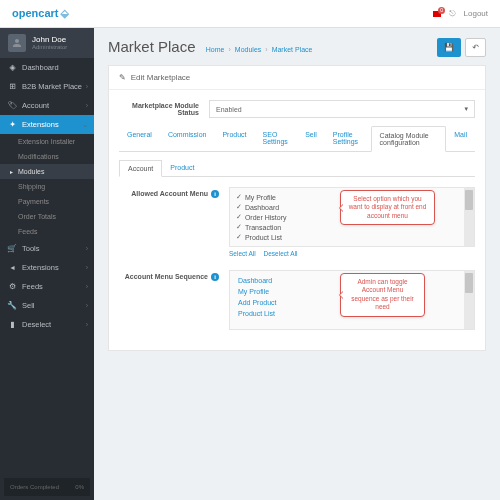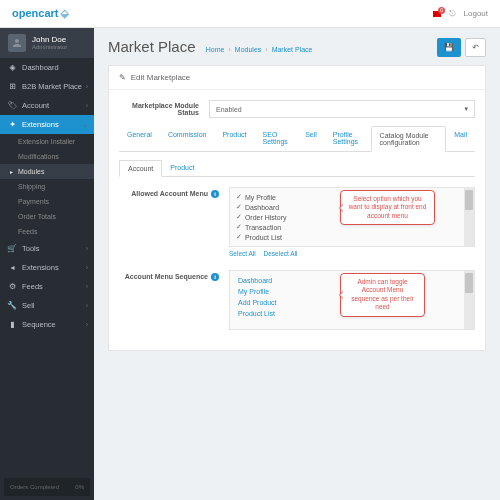--- a/index.html
+++ b/index.html
@@ -135,21 +135,21 @@
           <span>Feeds</span>
           <span class="chev">›</span>
         </div>
       <div class="nav-item">
           <span class="nav-icon">🔧</span>
           <span>Sell</span>
           <span class="chev">›</span>
         </div>
       <div class="nav-item">
           <span class="nav-icon">▮</span>
-          <span>Sequence</span>
+          <span>Deselect</span>
           <span class="chev">›</span>
         </div>
     </div>
     <div class="orders-box">
       <span>Orders Completed</span>
       <span>0%</span>
     </div>
   </div>
 
   <div class="main">

